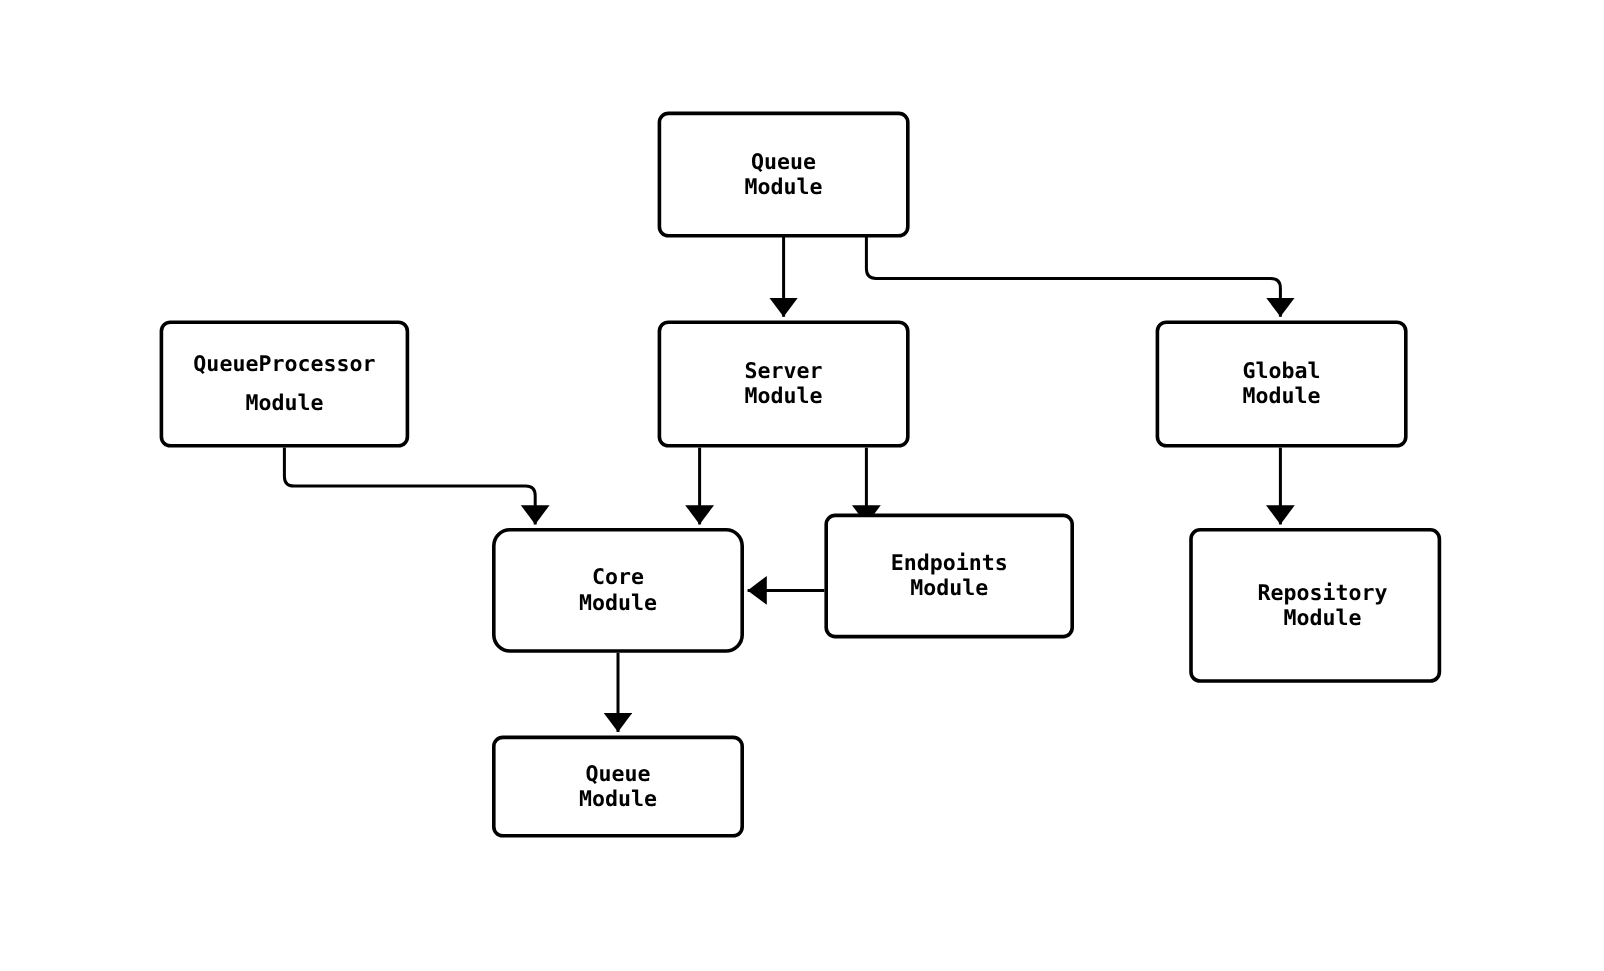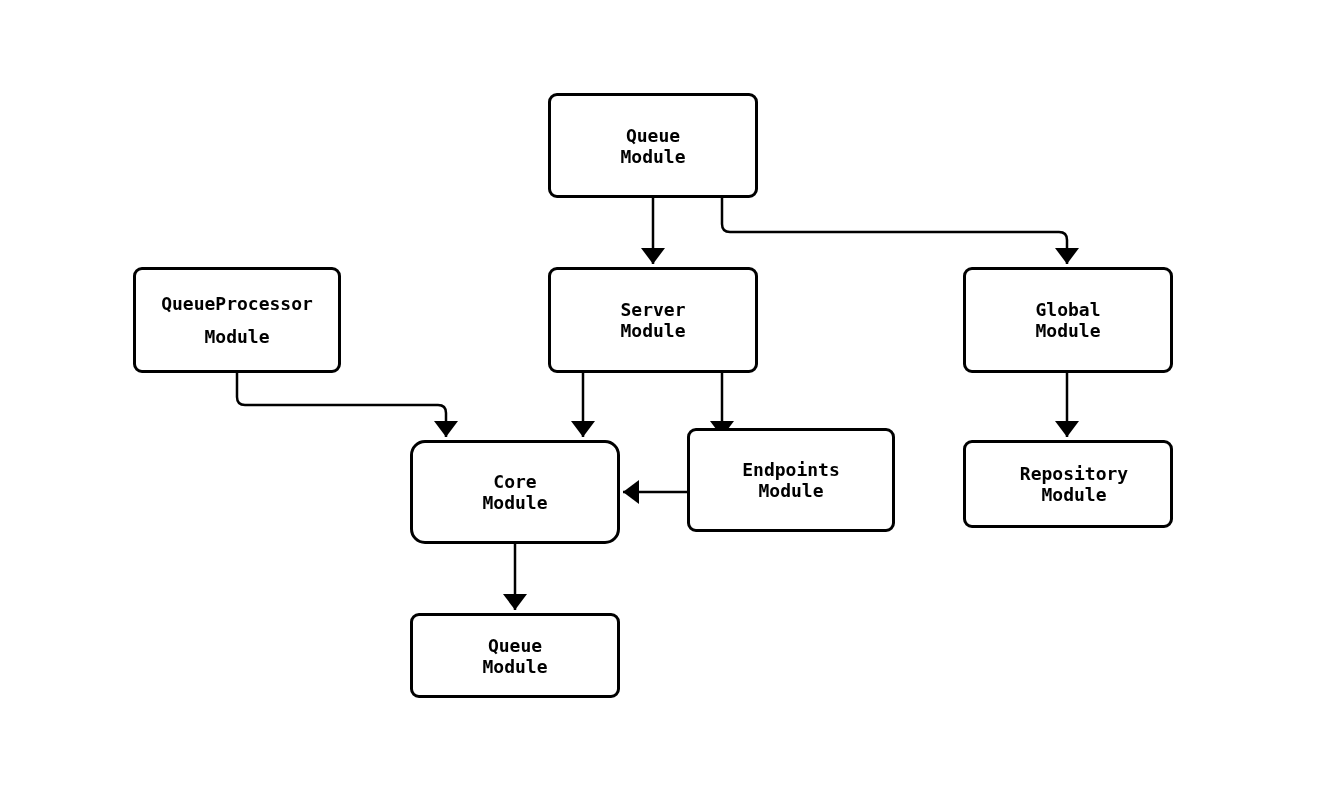--- a/index.html
+++ b/index.html
@@ -40,21 +40,21 @@
     letter-spacing: 0;
   }
   .node span { display: block; }
 
   #node-root          { left: 548px; top:  93px; width: 210px; height: 105px; }
   #node-queueprocessor{ left: 133px; top: 267px; width: 208px; height: 106px; gap: 12px; }
   #node-server        { left: 548px; top: 267px; width: 210px; height: 106px; text-align: center; }
   #node-global        { left: 963px; top: 267px; width: 210px; height: 106px; text-align: right; }
   #node-core          { left: 410px; top: 440px; width: 210px; height: 104px; border-radius: 15px; }
   #node-endpoints     { left: 687px; top: 428px; width: 208px; height: 104px; }
-  #node-repository    { left: 963px; top: 440px; width: 210px; height: 88px; padding-left: 12px; }
+  #node-repository    { left: 991px; top: 440px; width: 210px; height: 129px; padding-left: 12px; }
   #node-queue         { left: 410px; top: 613px; width: 210px; height: 85px; }
 
   .edge {
     fill: none;
     stroke: #000000;
     stroke-width: 2.5px;
   }
 </style>
 </head>
 <body>

